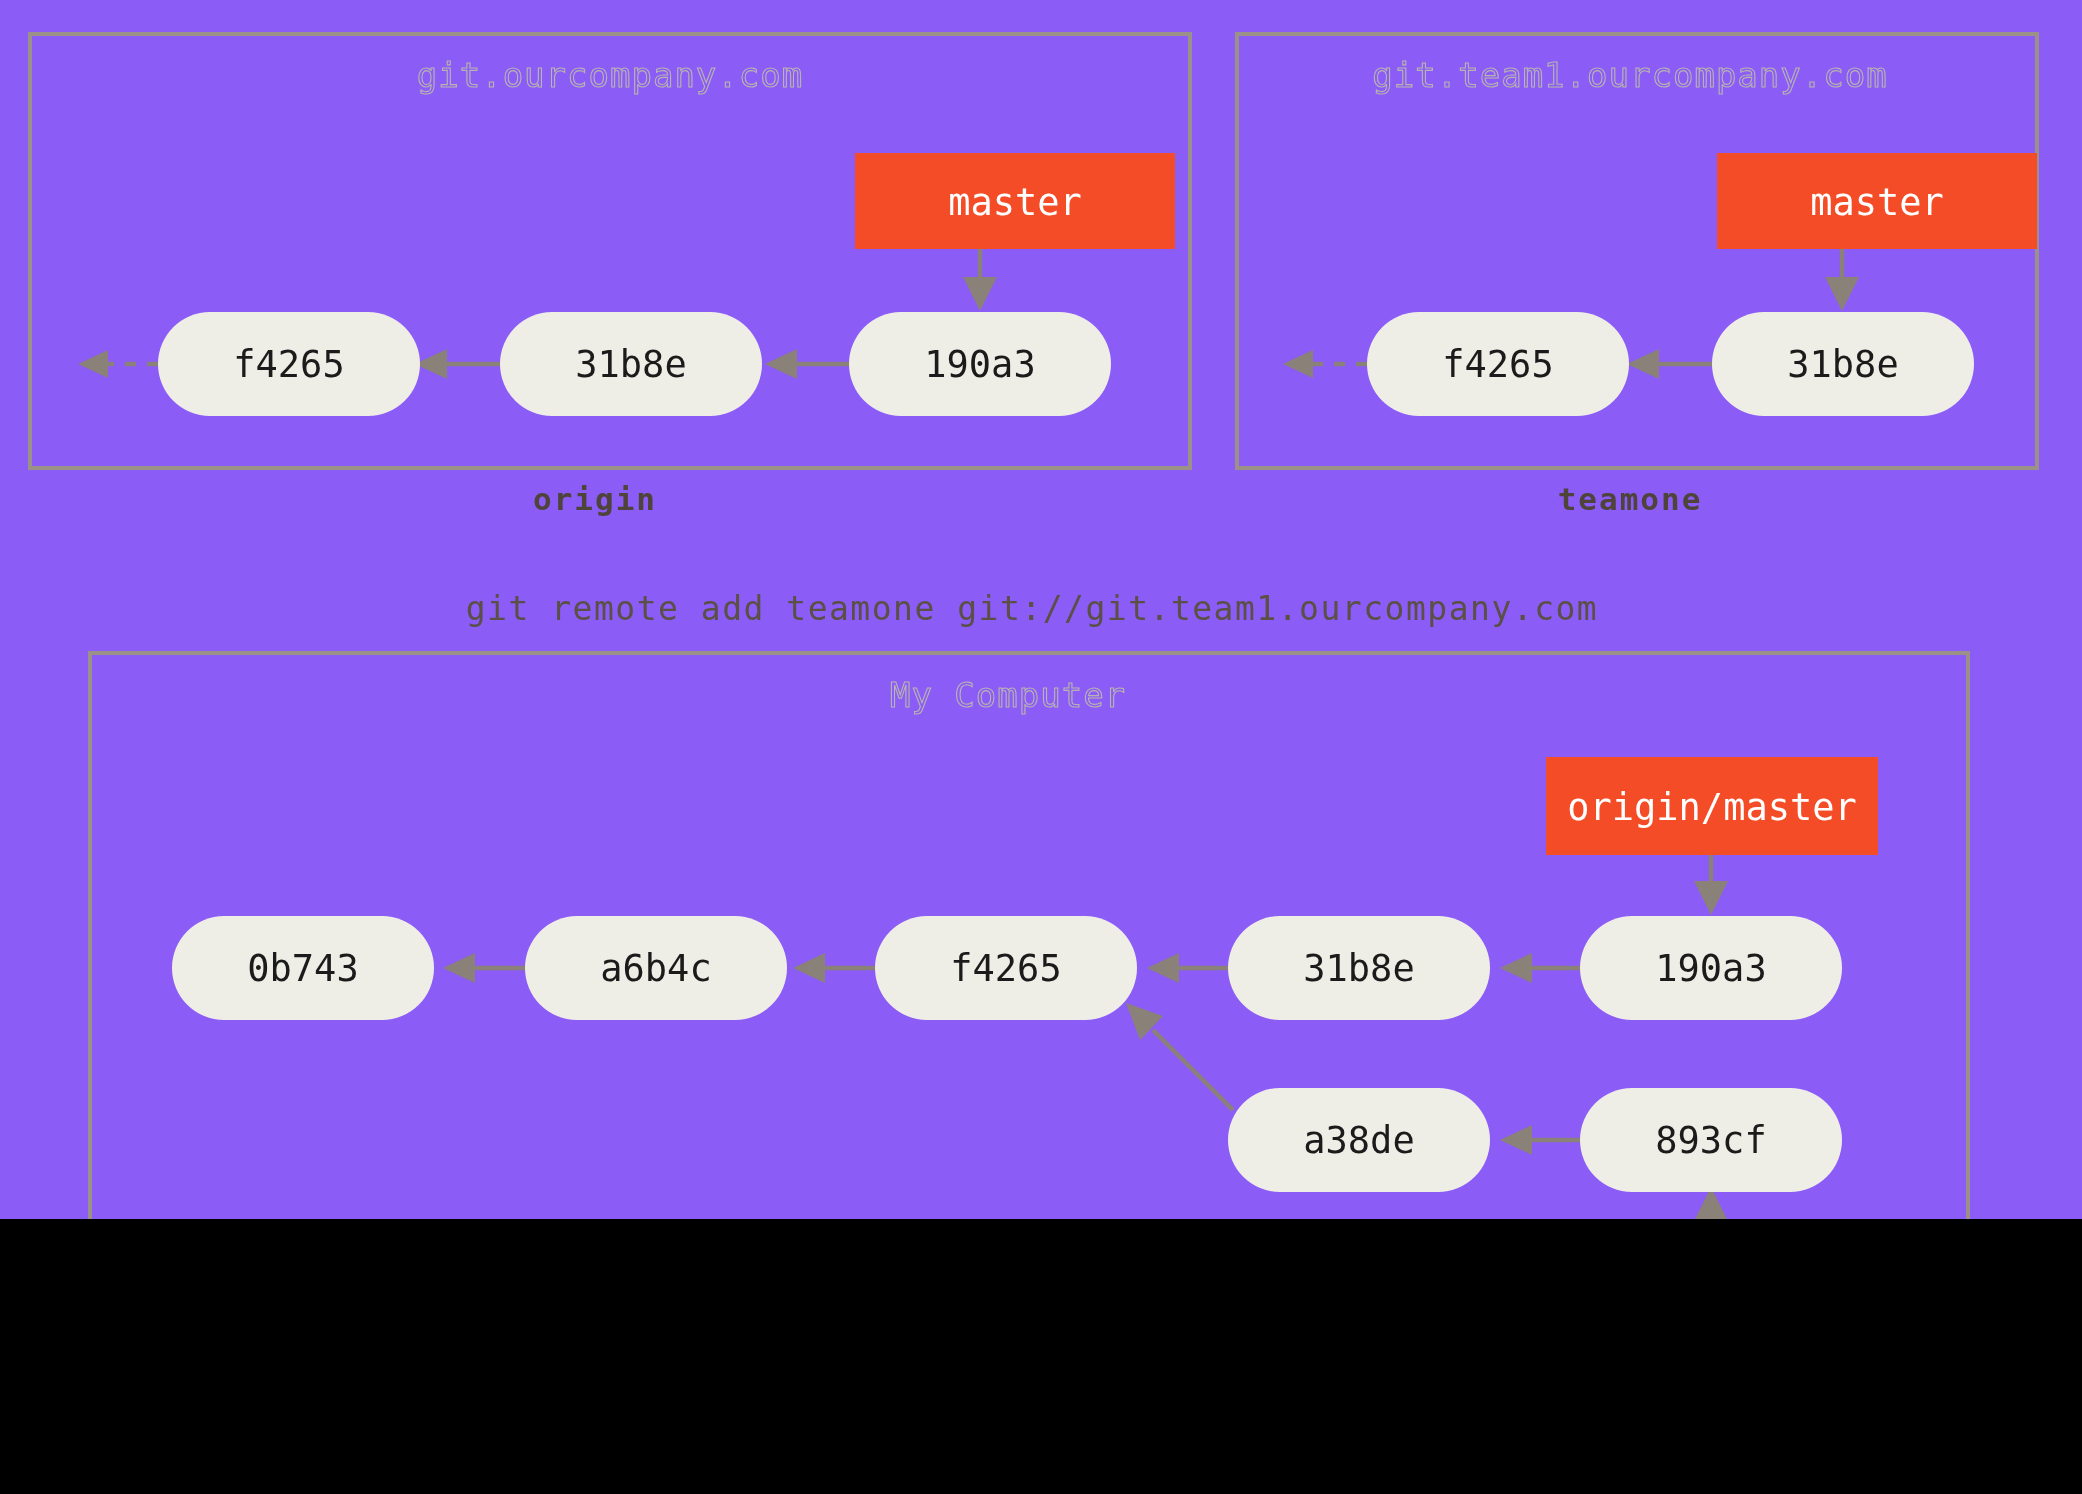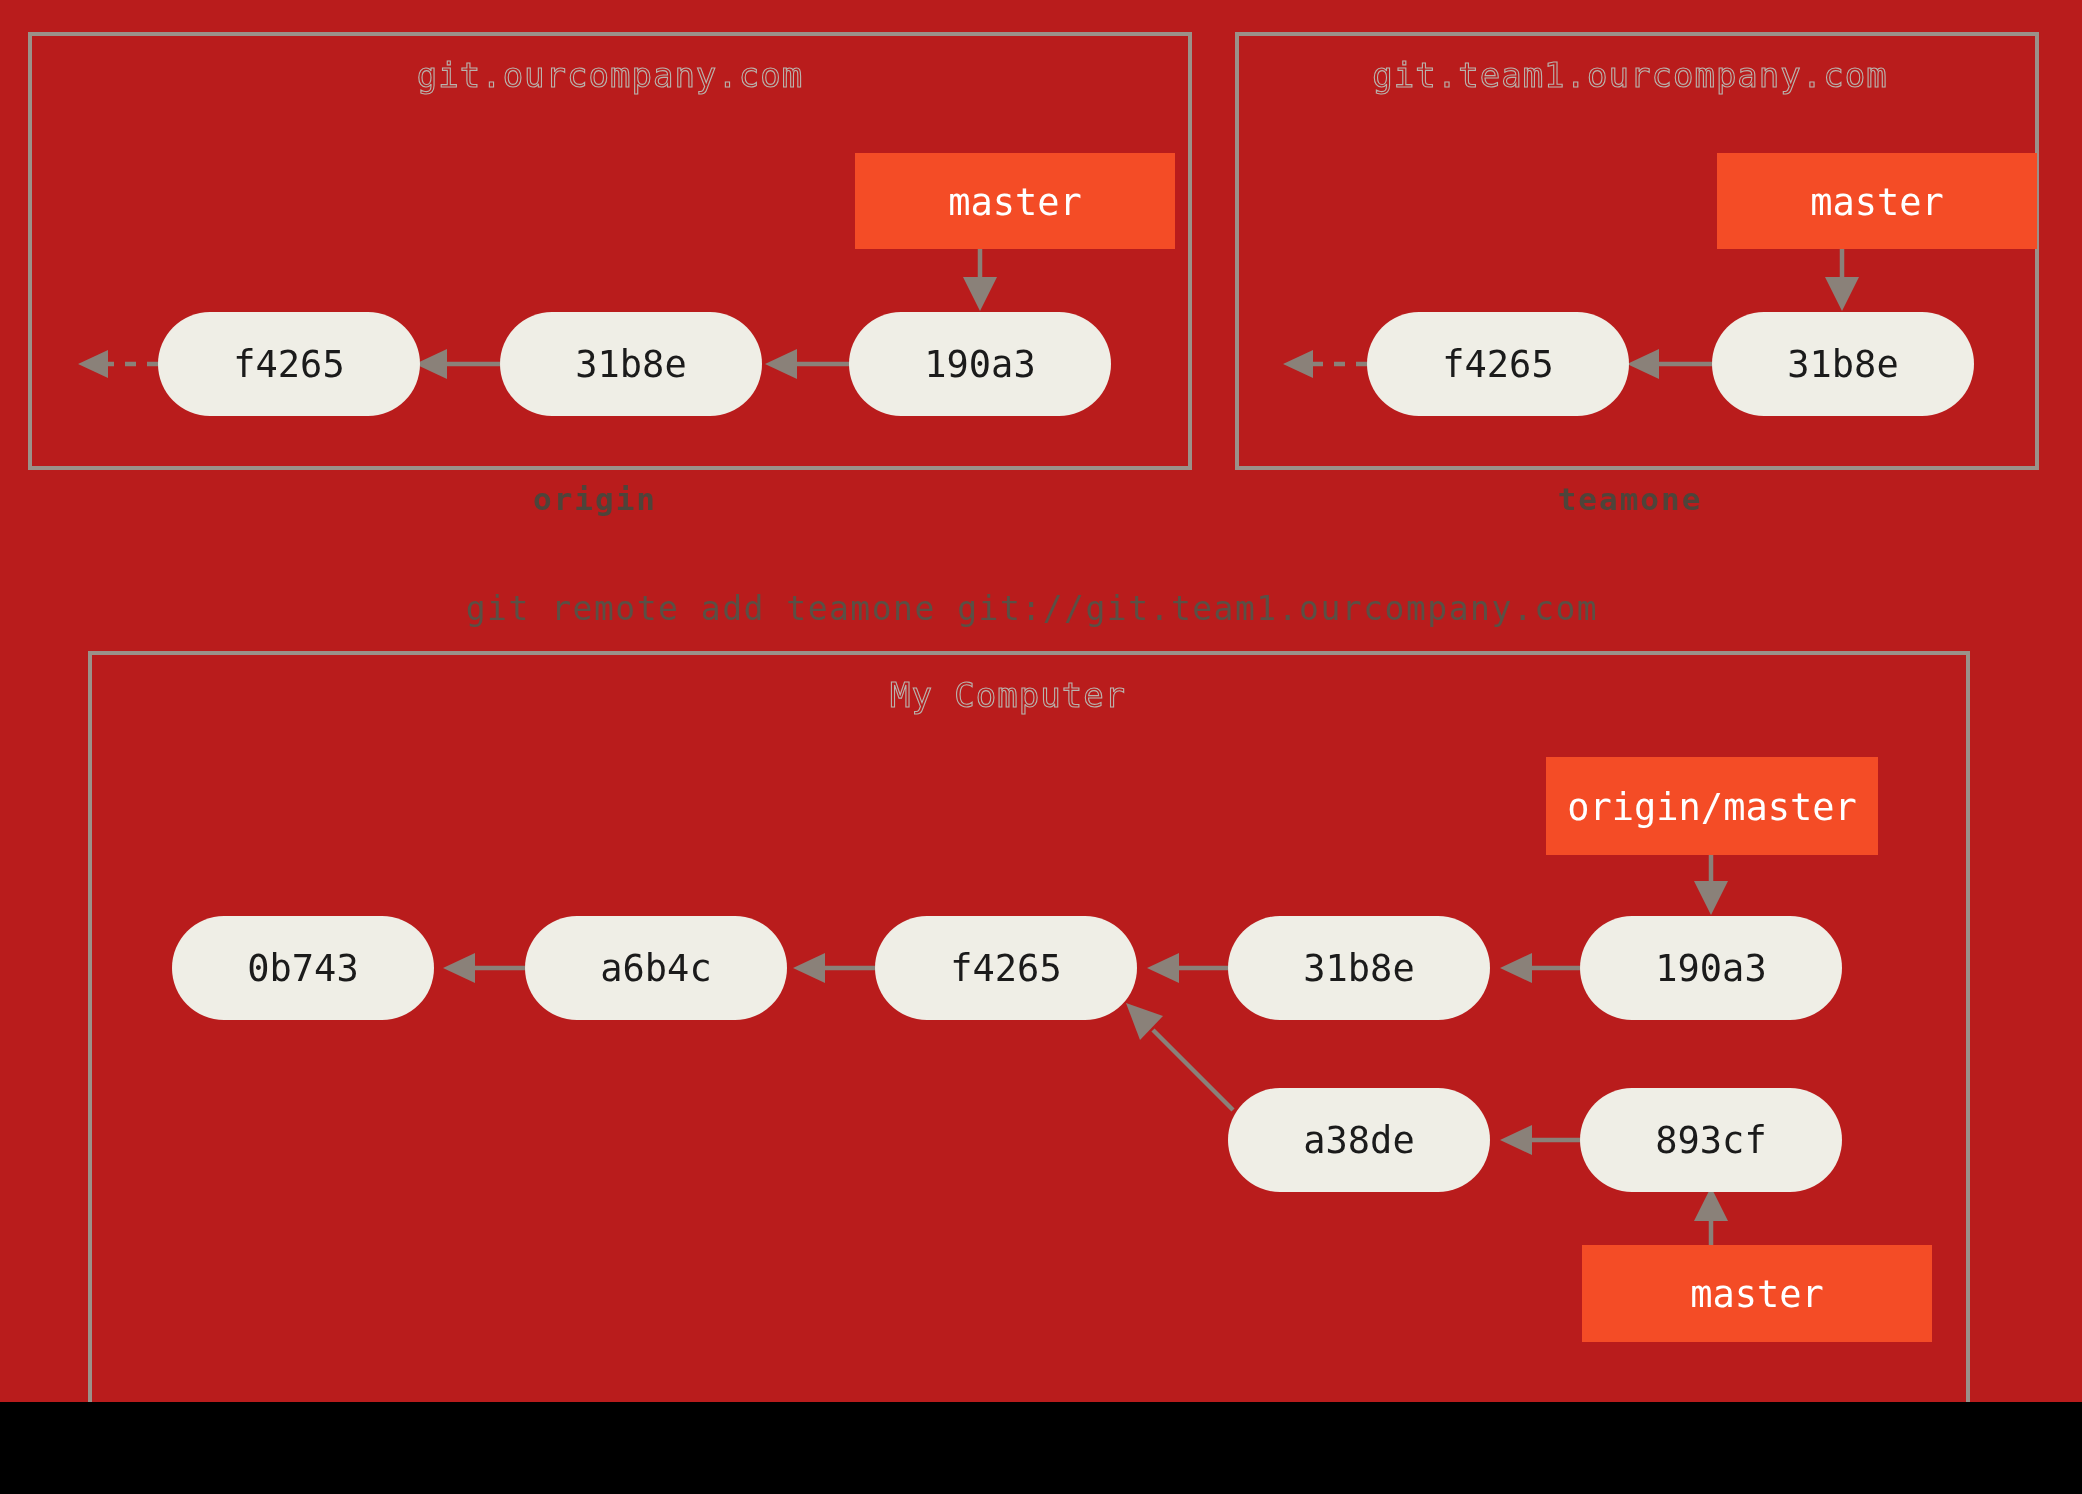--- a/index.html
+++ b/index.html
@@ -3,22 +3,22 @@
 <meta charset="utf-8">
 <style>
   html, body {
     margin: 0;
     padding: 0;
     background: #000000;
   }
   #stage {
     position: relative;
     width: 2082px;
-    height: 1402px;
-    background: #b91c1c;
+    height: 1219px;
+    background: #8b5cf6;
     overflow: hidden;
     font-family: "DejaVu Sans Mono", "Liberation Mono", monospace;
   }
   svg#canvas {
     position: absolute;
     left: 0;
     top: 0;
     width: 2082px;
     height: 1494px;
   }

